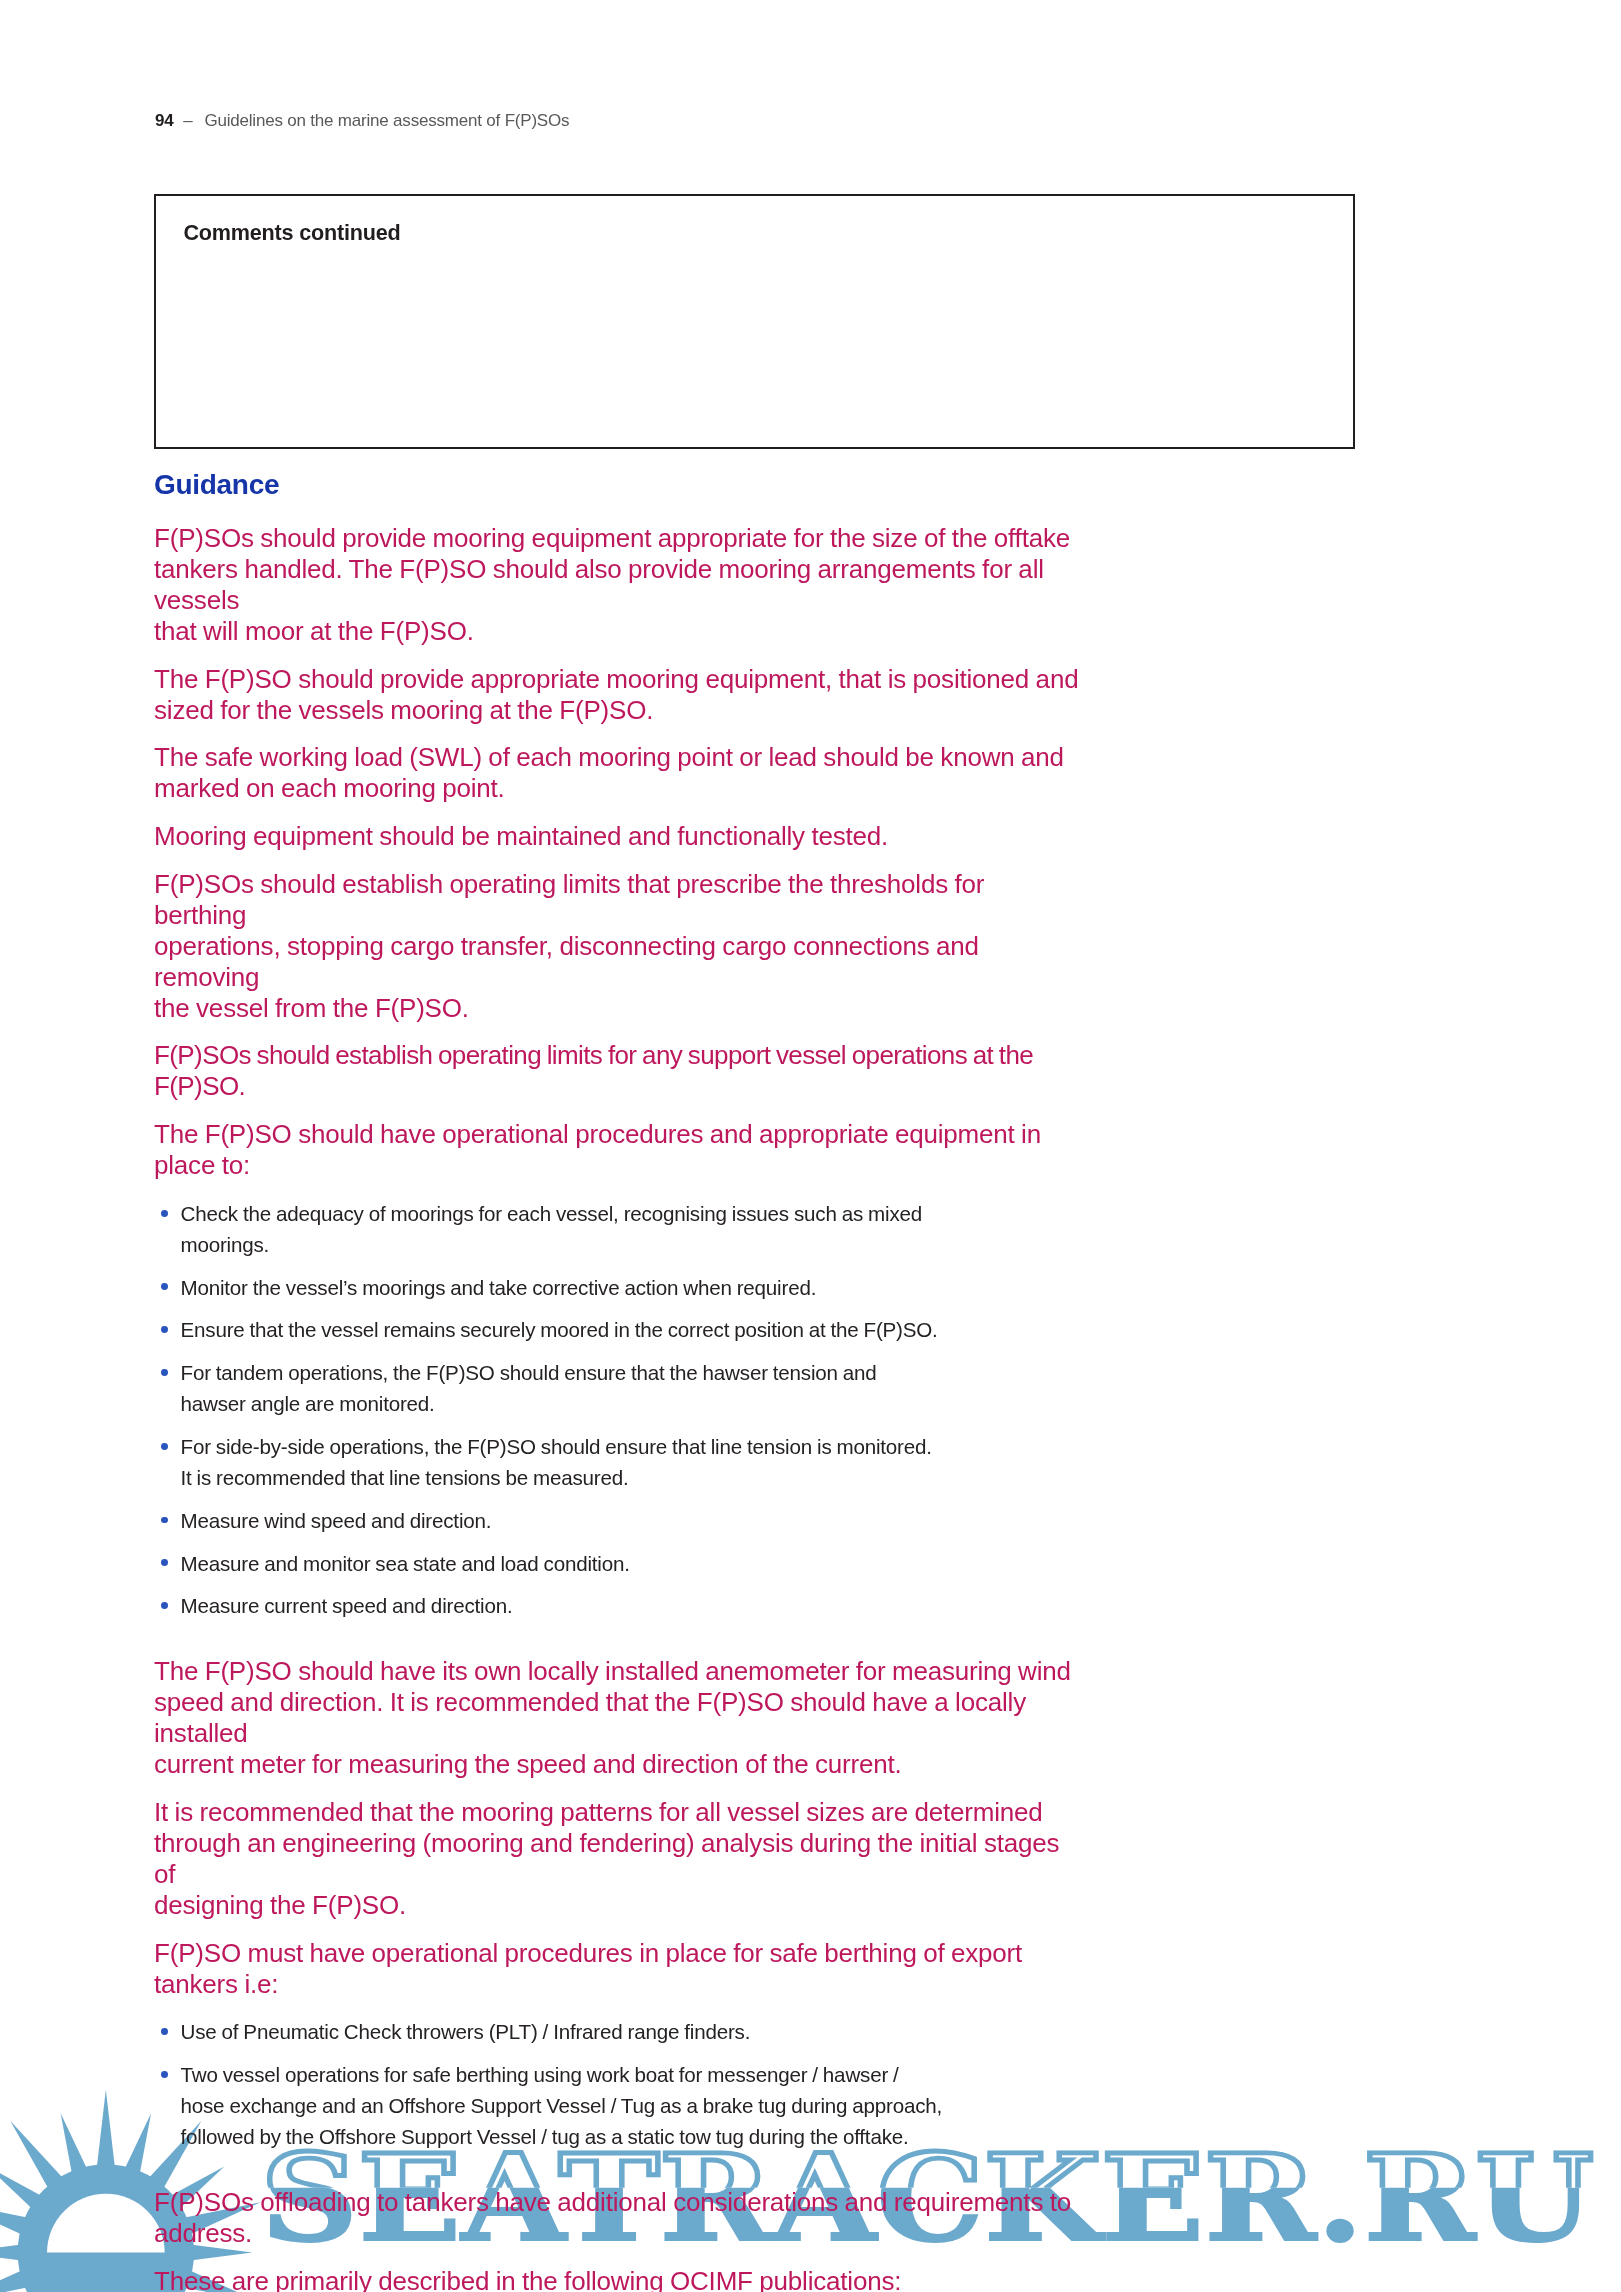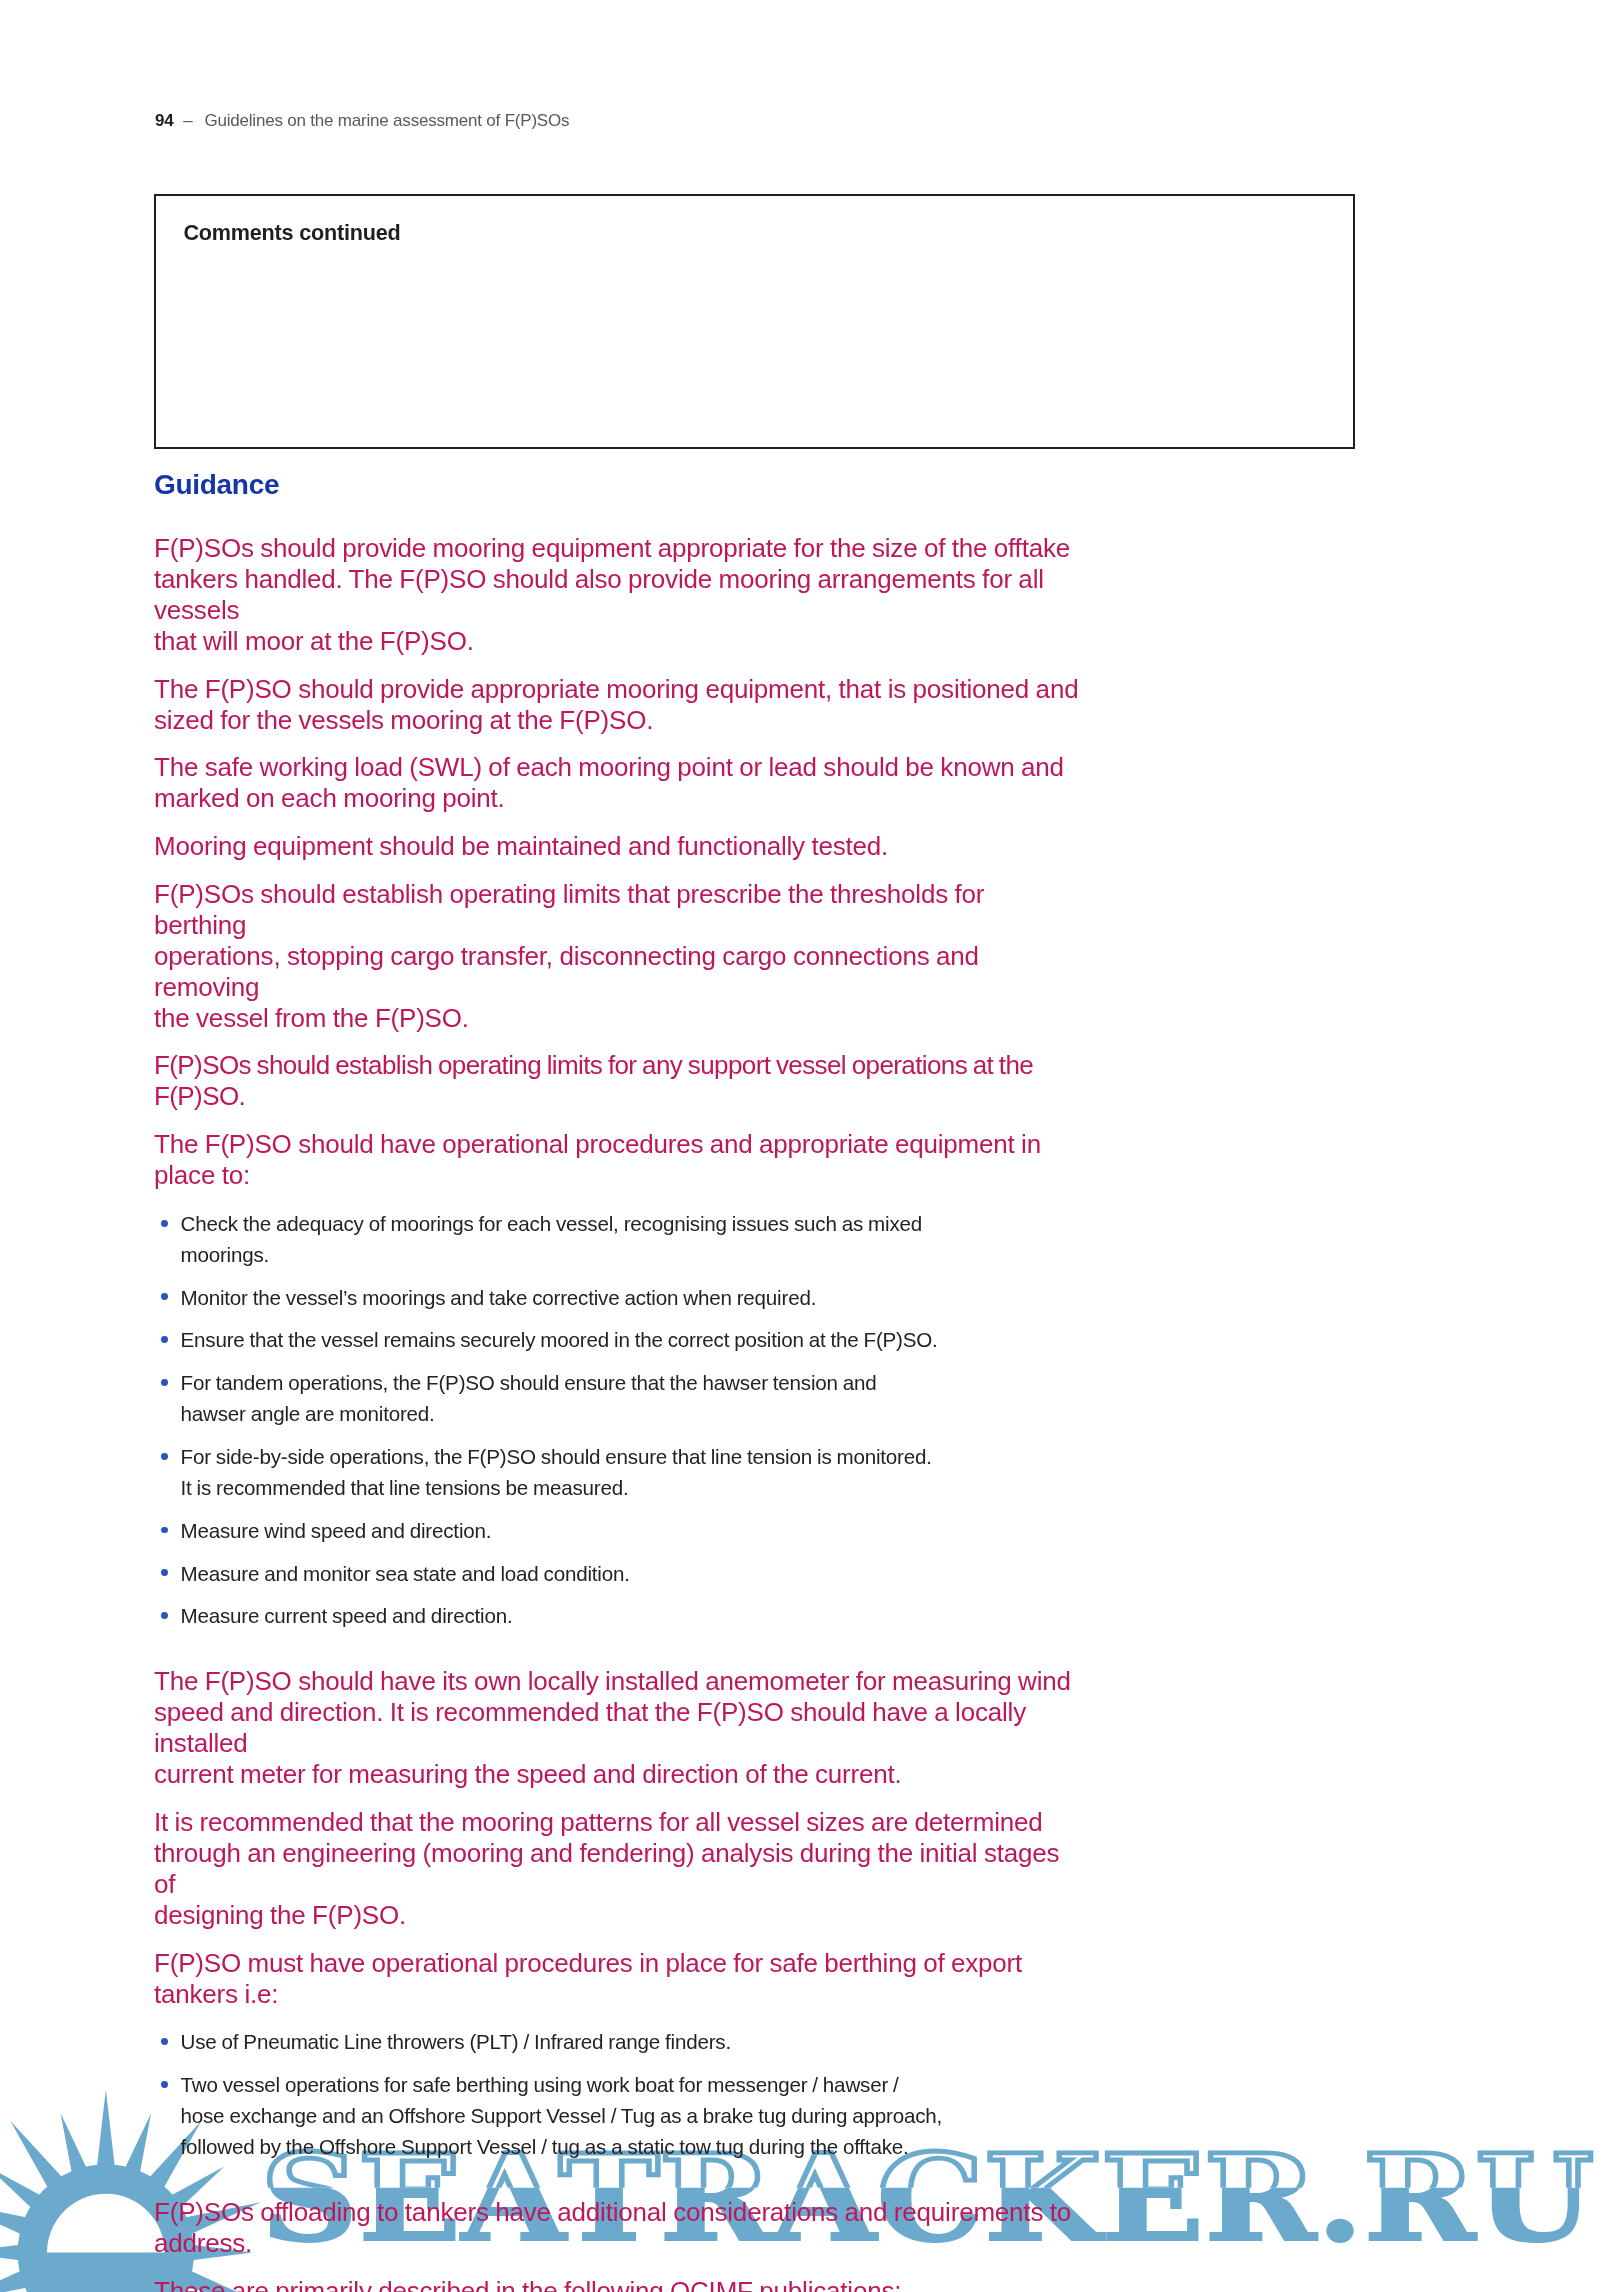--- a/index.html
+++ b/index.html
@@ -18,21 +18,21 @@
   .comments-box{
     position:absolute;left:154px;top:194px;width:1201px;height:255px;
     border:2px solid #221e1f;box-sizing:border-box;background:transparent;
   }
   .comments-label{
     padding:23.5px 0 0 27.4px;font-size:21.6px;font-weight:bold;color:#221e1f;
     letter-spacing:-0.2px;
   }
   .main{position:absolute;left:154px;top:469px;width:929px;}
   .guidance-heading{
-    font-size:28px;font-weight:bold;color:#1535a8;margin:0 0 32px 0;
+    font-size:28px;font-weight:bold;color:#1535a8;margin:0 0 22px 0;
     letter-spacing:-0.3px;
   }
   .p{
     font-size:26px;line-height:31px;color:#be185d;margin:0 0 16.7px 0;
     white-space:pre-line;letter-spacing:-0.2px;word-spacing:-0.5px;
   }
   .condensed{letter-spacing:-0.6px;word-spacing:-1px;}
   .gap-lg{margin-top:35px;}
   .list{margin:5.9px 0 21.6px 0;}
   .bullet{
@@ -135,21 +135,21 @@
 
       <div class="p gap-lg">The F(P)SO should have its own locally installed anemometer for measuring wind
 speed and direction. It is recommended that the F(P)SO should have a locally installed
 current meter for measuring the speed and direction of the current.</div>
       <div class="p">It is recommended that the mooring patterns for all vessel sizes are determined
 through an engineering (mooring and fendering) analysis during the initial stages of
 designing the F(P)SO.</div>
       <div class="p">F(P)SO must have operational procedures in place for safe berthing of export tankers i.e:</div>
 
       <div class="list">
-        <div class="bullet"><span class="dot"></span><span>Use of Pneumatic Line throwers (PLT) / Infrared range finders.</span></div>
+        <div class="bullet"><span class="dot"></span><span>Use of Pneumatic Check throwers (PLT) / Infrared range finders.</span></div>
         <div class="bullet"><span class="dot"></span><span>Two vessel operations for safe berthing using work boat for messenger / hawser /
 hose exchange and an Offshore Support Vessel / Tug as a brake tug during approach,
 followed by the Offshore Support Vessel / tug as a static tow tug during the offtake.</span></div>
       </div>
 
       <div class="p gap-lg">F(P)SOs offloading to tankers have additional considerations and requirements to
 address.</div>
       <div class="p">These are primarily described in the following OCIMF publications:</div>
 
       <div class="p pub">Tandem Mooring and Offloading Guidelines for Conventional Tankers at F(P)SO Facilities.</div>

